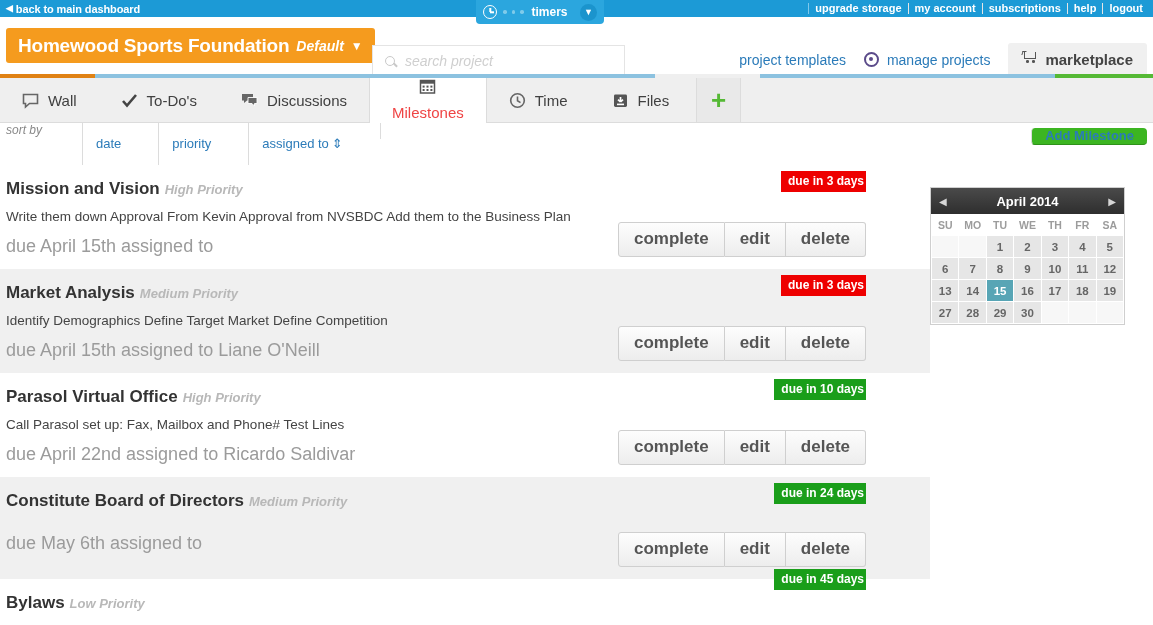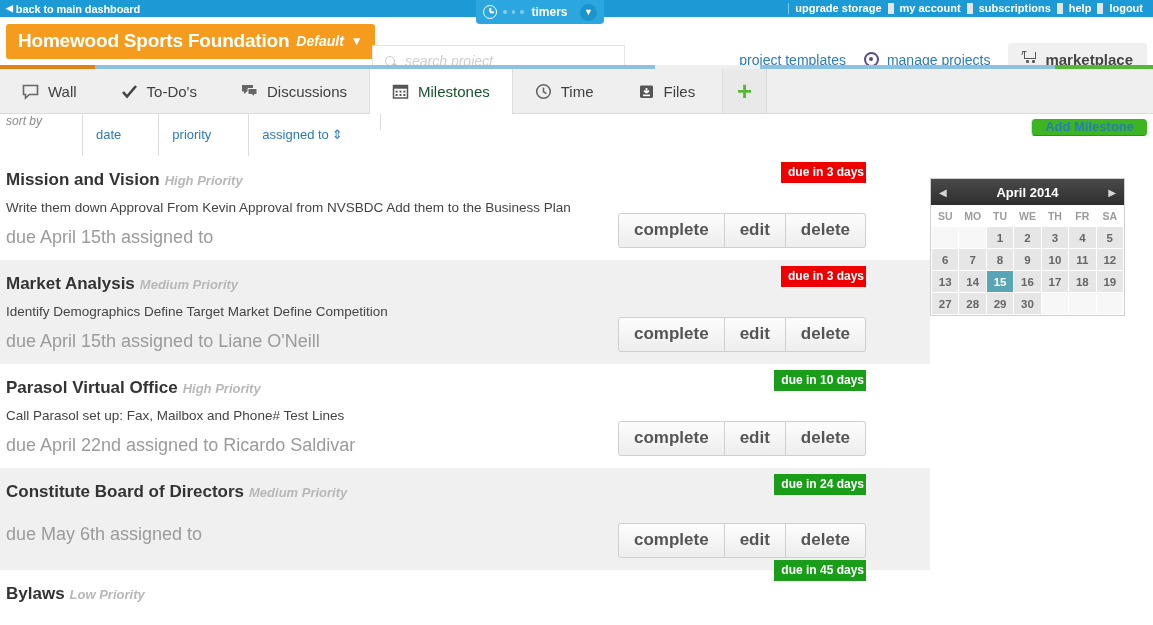--- a/index.html
+++ b/index.html
@@ -38,21 +38,21 @@
     font-size: 11px;
     font-weight: bold;
     color: #ffffff;
   }
   .topbar-links a {
     color: #ffffff;
     text-decoration: none;
     padding: 0 6px;
     white-space: nowrap;
     line-height: 11px;
-    border-right: 6px solid #e5e5e5;
+    border-right: 1px solid #e5e5e5;
   }
   .topbar-links a:last-child { border-right: none; padding-right: 2px; }
   .topbar-links a:first-child { border-left: 1px solid #7ec8ec; }
 
   
   .timers {
     position: absolute;
     left: 476px; top: 0;
     width: 128px; height: 24px;
     background: #2ba6de;
@@ -86,21 +86,21 @@
   }
   .timers .caret {
     width: 17px; height: 17px; border-radius: 50%;
     background: #1b94cd; color: #fff;
     display: flex; align-items: center; justify-content: center;
     font-size: 9px; margin-left: auto;
   }
 
   
   .header {
-    height: 48px;
+    height: 57px;
     display: flex;
     align-items: center;
     padding-left: 6px;
     position: relative;
   }
   .project-pill {
     background: #f59b1e;
     height: 35px;
     border-radius: 3px;
     display: flex;
@@ -205,21 +205,22 @@
     color: #404040; font-size: 15px;
     text-decoration: none;
     margin-top: 4px;
     cursor: pointer;
   }
   .tab.active {
     background: #ffffff;
     border-left: 1px solid #dcdcdc;
     border-right: 1px solid #dcdcdc;
     margin-bottom: -1px;
-    color: #14532d;
+    color: #ef4444;
+    flex-direction: column;
   }
   .tab-add {
     margin-left: 5px;
     margin-top: 4px;
     width: 45px;
     background: #e9e9e9;
     border-left: 1px solid #dcdcdc;
     border-right: 1px solid #dcdcdc;
     display: flex; align-items: center; justify-content: center;
     color: #55b935; font-size: 26px; font-weight: bold;

